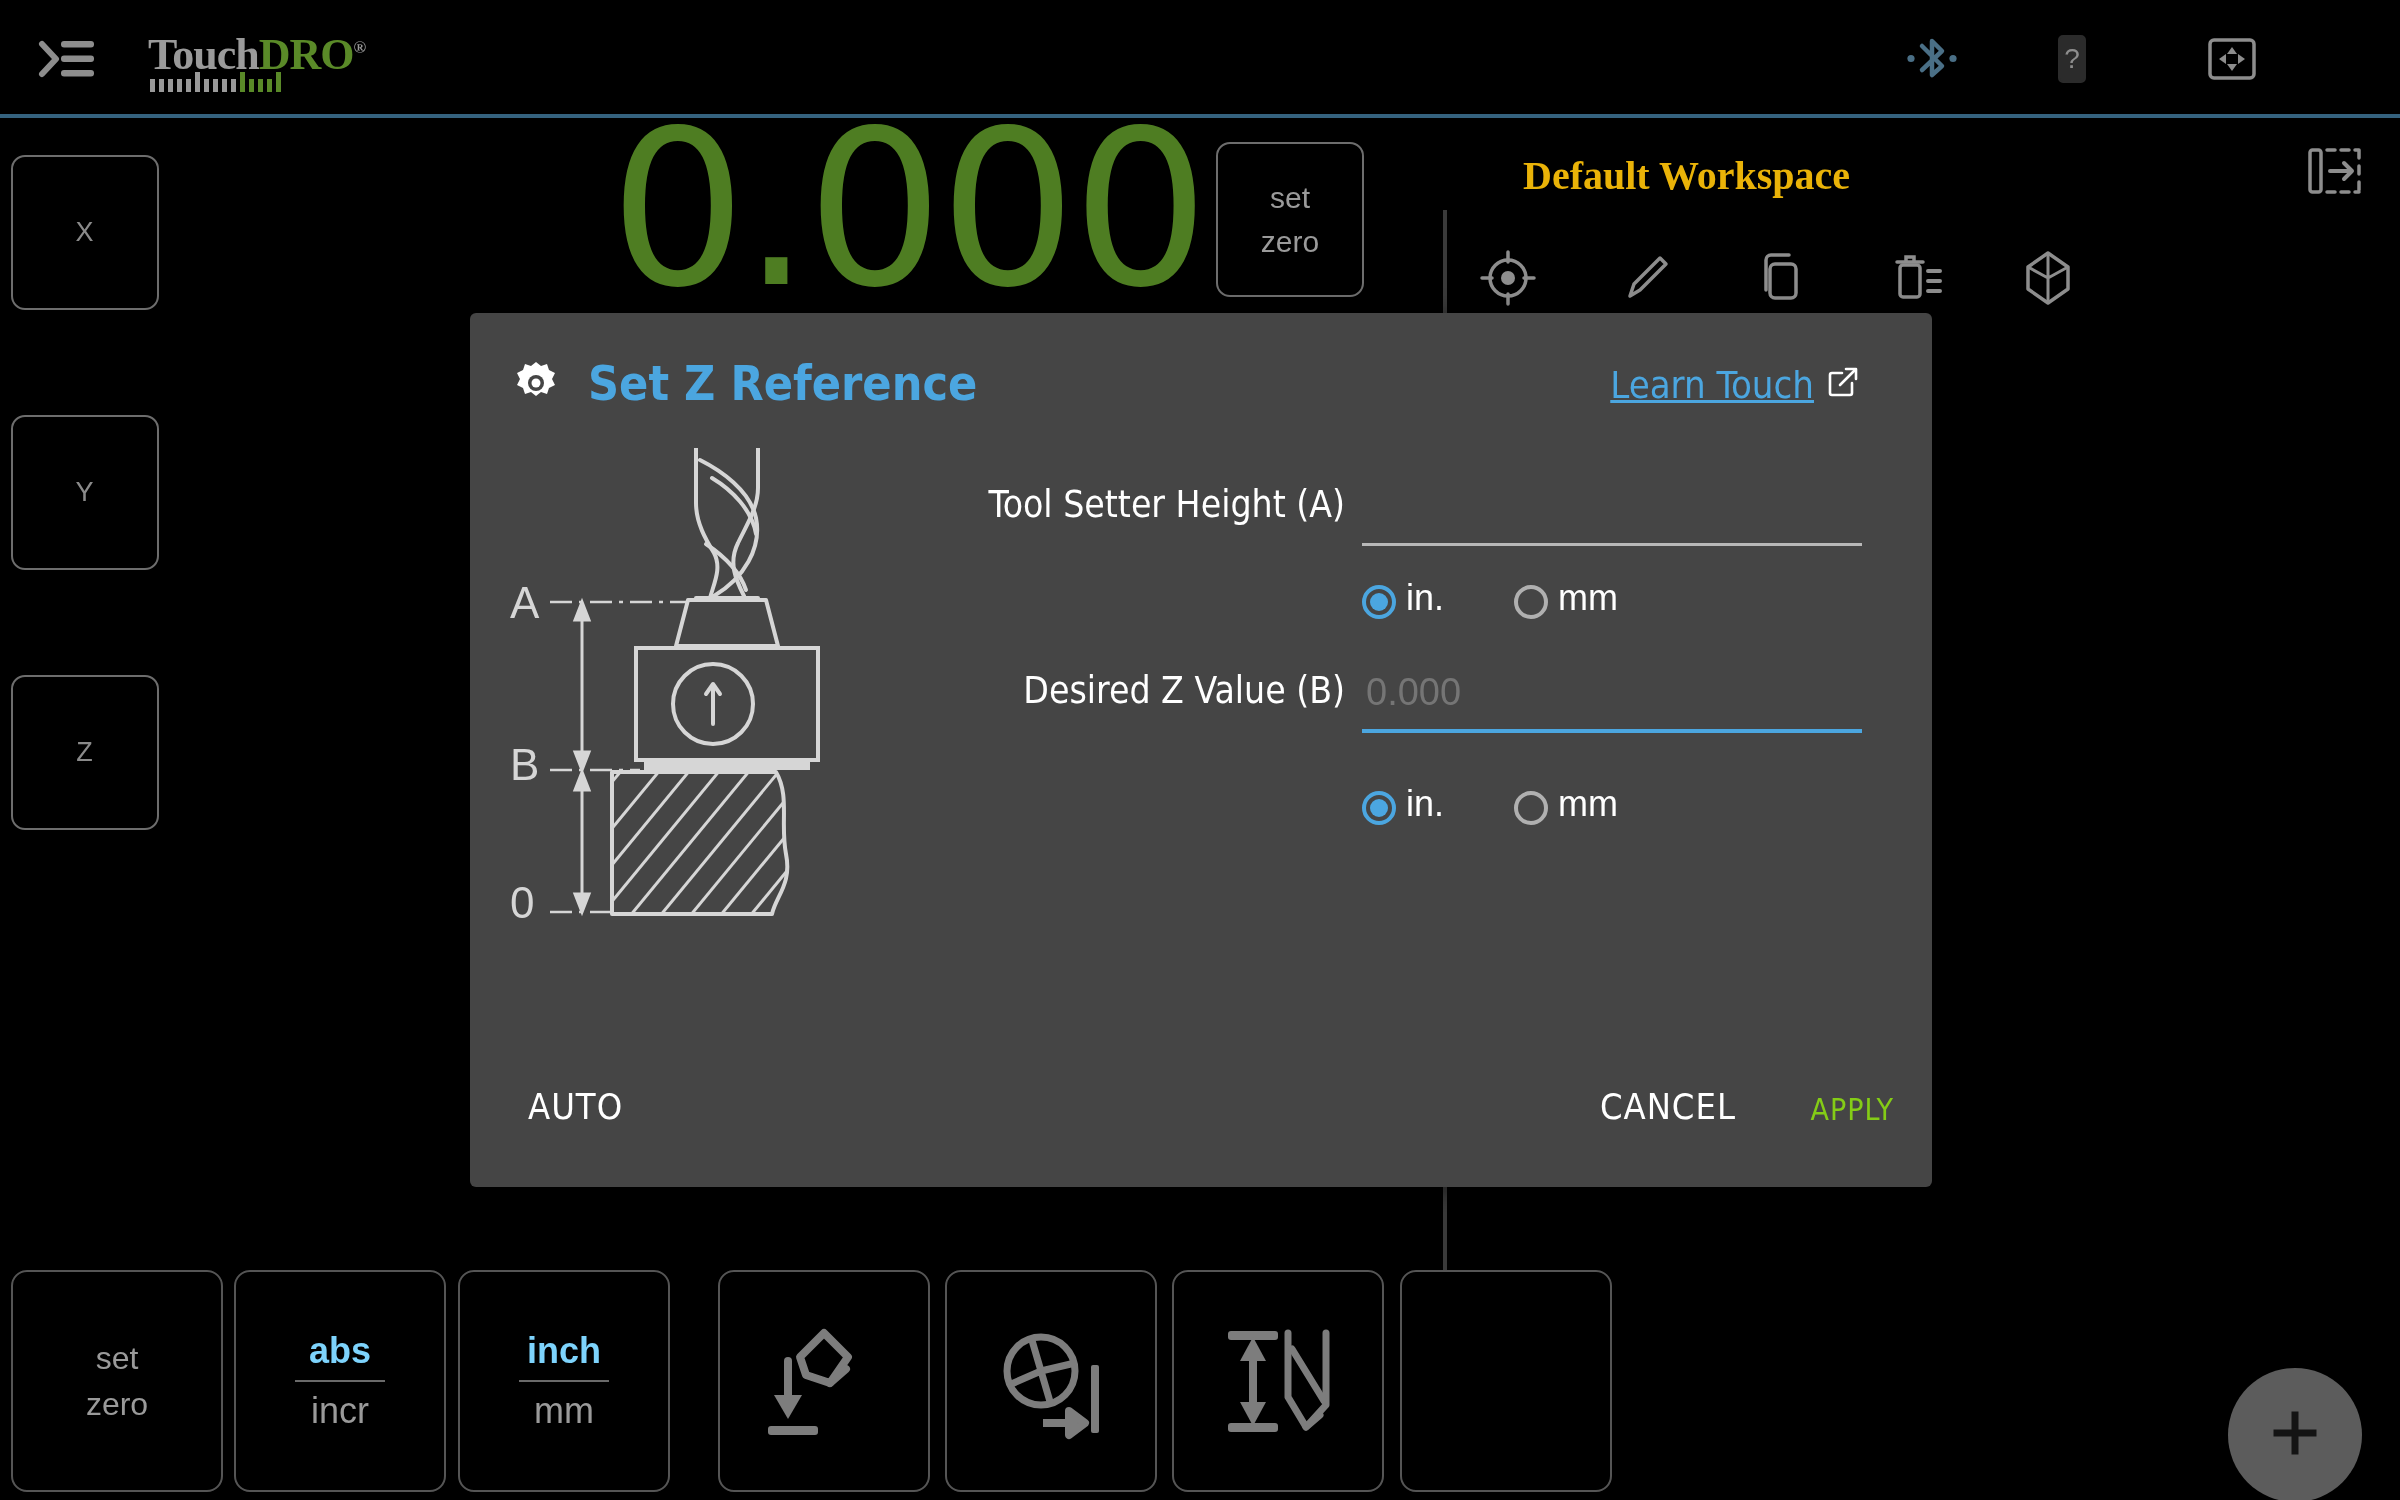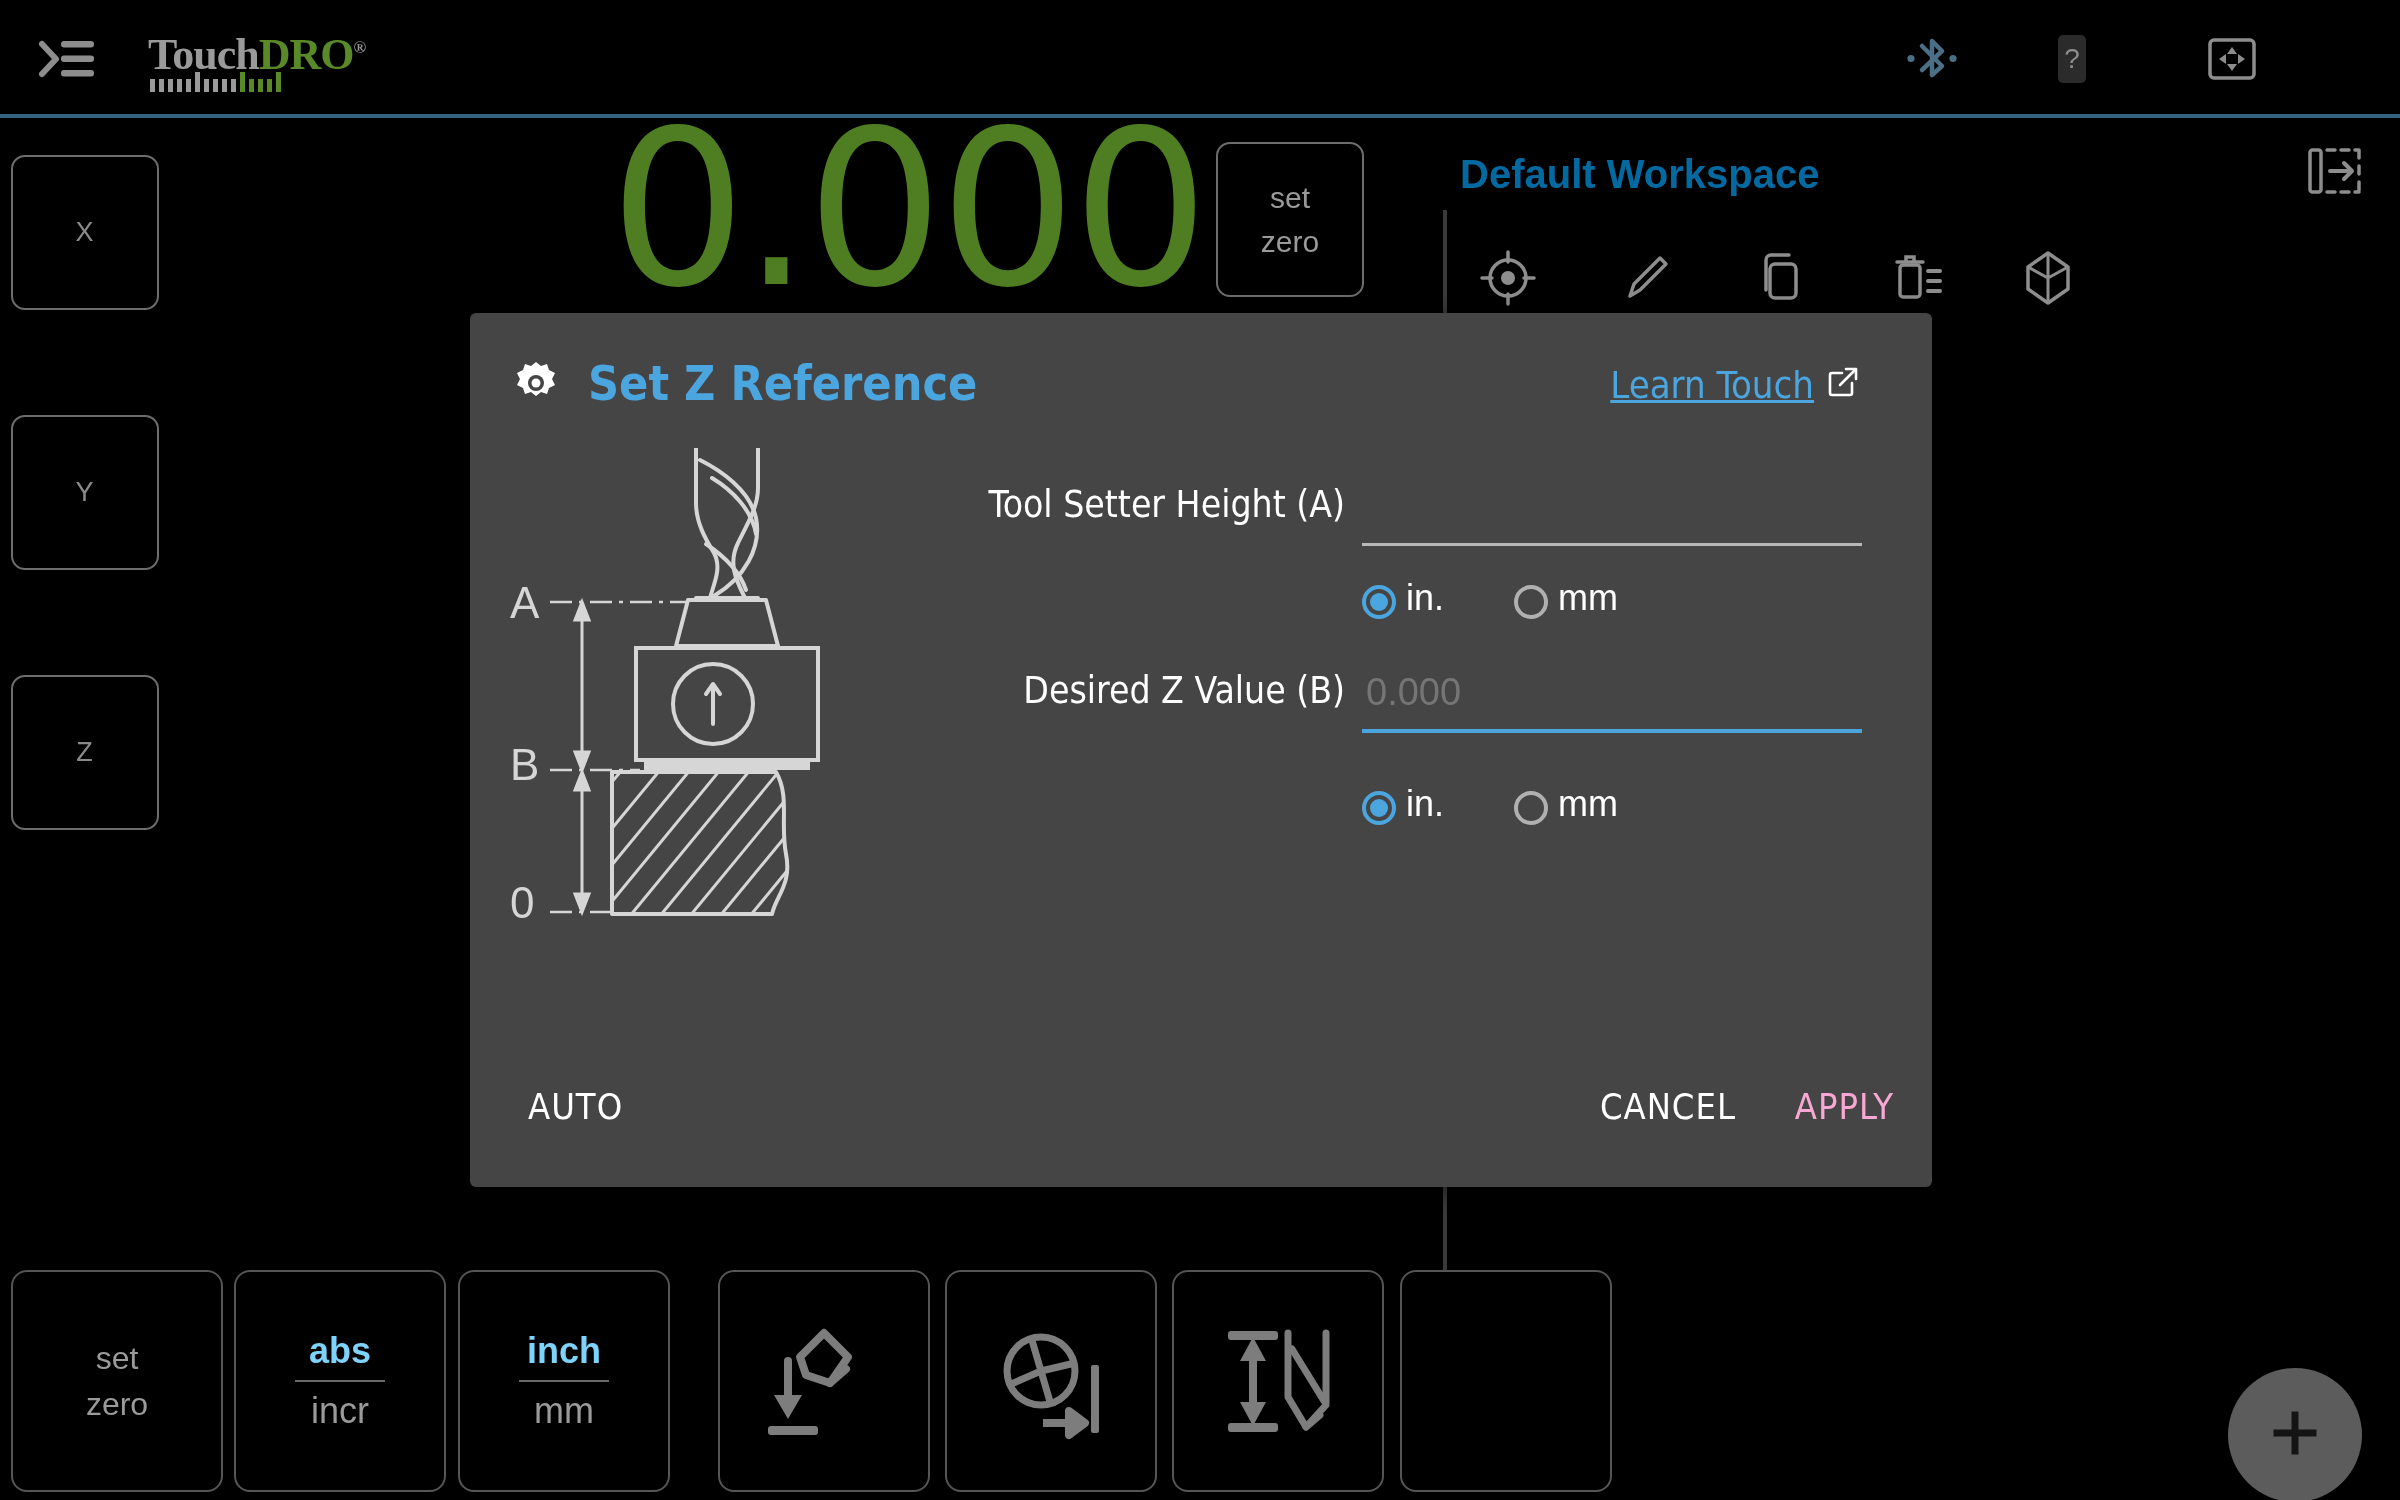--- a/index.html
+++ b/index.html
@@ -50,22 +50,22 @@
   }
   .setzero-btn-top {
     position:absolute; left:1216px; top:142px; width:148px; height:155px;
     border:2px solid #6d6d6d; border-radius:14px; background:#000;
     color:#9a9a9a; font-size:30px; line-height:44px; text-align:center;
     display:flex; flex-direction:column; align-items:center; justify-content:center; cursor:pointer;
   }
 
   
   .ws-sep-v { position:absolute; left:1443px; top:210px; width:4px; height:1210px; background:#3a3a3a; }
-  .ws-title { position:absolute; left:1460px; top:152px; color:#0369a1; font-size:40px; font-weight:bold;
-    font-family:Liberation Sans, sans-serif; white-space:nowrap; }
+  .ws-title { position:absolute; left:1523px; top:152px; color:#eab308; font-size:40px; font-weight:bold;
+    font-family:Liberation Serif, serif; white-space:nowrap; }
   .ws-icon { position:absolute; top:240px; width:76px; height:76px; cursor:pointer; }
   #ws-i1 { left:1470px; } #ws-i2 { left:1608px; } #ws-i3 { left:1742px; }
   #ws-i4 { left:1878px; } #ws-i5 { left:2010px; }
   .panel-toggle { position:absolute; left:2300px; top:142px; width:70px; height:62px; cursor:pointer; }
 
   
   .bot-btn {
     position:absolute; top:1270px; width:212px; height:222px;
     border:2px solid #555; border-radius:16px; background:#000; cursor:pointer;
     display:flex; flex-direction:column; align-items:center; justify-content:center;
@@ -122,21 +122,21 @@
   }
   .radio-mark.sel { border-color:#4ba6e0; }
   .radio-dot { width:18px; height:18px; border-radius:50%; background:#4ba6e0; }
   .radio-label { color:#fff; font-size:36px; font-family:"Liberation Sans",sans-serif; }
   .radio-gap { width:26px; }
 
   .dlg-auto { position:absolute; left:58px; bottom:60px; color:#fff; font-size:36px; cursor:pointer;
     font-family:"DejaVu Sans Condensed","Liberation Sans",sans-serif; letter-spacing:1px; }
   .dlg-cancel { position:absolute; right:196px; bottom:60px; color:#fff; font-size:36px; cursor:pointer;
     font-family:"DejaVu Sans Condensed","Liberation Sans",sans-serif; letter-spacing:1px; }
-  .dlg-apply { position:absolute; right:38px; bottom:60px; color:#f9a8d4; font-size:36px; cursor:pointer;
+  .dlg-apply { position:absolute; right:38px; bottom:60px; color:#84cc16; font-size:30px; cursor:pointer;
     font-family:"DejaVu Sans Condensed","Liberation Sans",sans-serif; letter-spacing:1px;margin-left:36px; }
 </style>
 </head>
 <body>
 
 <div id="app">
 
   <div class="topbar">
 
     <div class="menu-icon">

